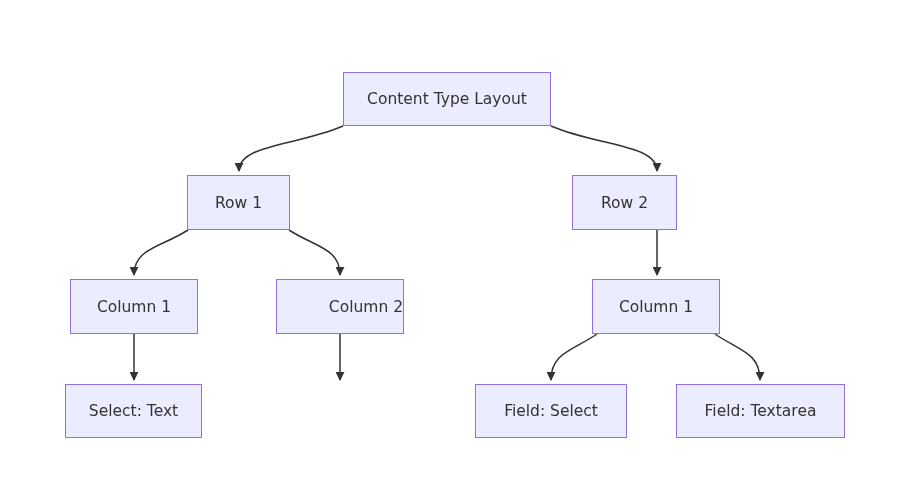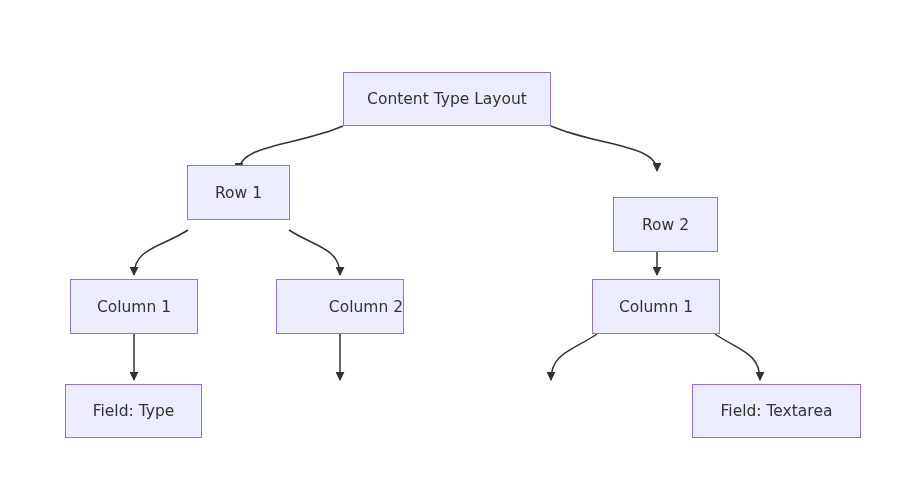--- a/index.html
+++ b/index.html
@@ -61,43 +61,46 @@
     <path class="edge" d="M134,334 L134,380" marker-end="url(#arrowhead)"></path>
     <path class="edge" d="M340,334 L340,380" marker-end="url(#arrowhead)"></path>
     <path class="edge" d="M597,334 C572,351 551,353 551,380" marker-end="url(#arrowhead)"></path>
     <path class="edge" d="M715,334 C740,351 760,353 760,380" marker-end="url(#arrowhead)"></path>
   </svg>
 
   <div class="node" style="left:343px; top:72px; width:208px; height:54px;">
     <span>Content Type Layout</span>
   </div>
 
-  <div class="node" style="left:187px; top:165px; width:103px; height:55px;align-items:center;">
+  <div class="node" style="left:187px; top:175px; width:103px; height:55px;align-items:center;">
     <span>Row 1</span>
   </div>
 
-  <div class="node" style="left:613px; top:175px; width:105px; height:55px;margin-top:22px;">
+  <div class="node" style="left:572px; top:175px; width:105px; height:55px;">
     <span>Row 2</span>
   </div>
 
   <div class="node" style="left:70px; top:279px; width:128px; height:55px;">
     <span>Column 1</span>
   </div>
 
   <div class="node" style="left:276px; top:279px; width:128px; height:55px;justify-content:flex-end;">
     <span>Column 2</span>
   </div>
 
   <div class="node" style="left:592px; top:279px; width:128px; height:55px;">
     <span>Column 1</span>
   </div>
 
   <div class="node" style="left:65px; top:384px; width:137px; height:54px;">
-    <span>Field: Type</span>
+    <span>Select: Text</span>
   </div>
 
 
+  <div class="node" style="left:475px; top:384px; width:152px; height:54px;">
+    <span>Field: Select</span>
+  </div>
 
-  <div class="node" style="left:676px; top:384px; width:169px; height:54px;margin-left:16px;">
+  <div class="node" style="left:676px; top:384px; width:169px; height:54px;">
     <span>Field: Textarea</span>
   </div>
 
 </div>
 
 </body></html>

